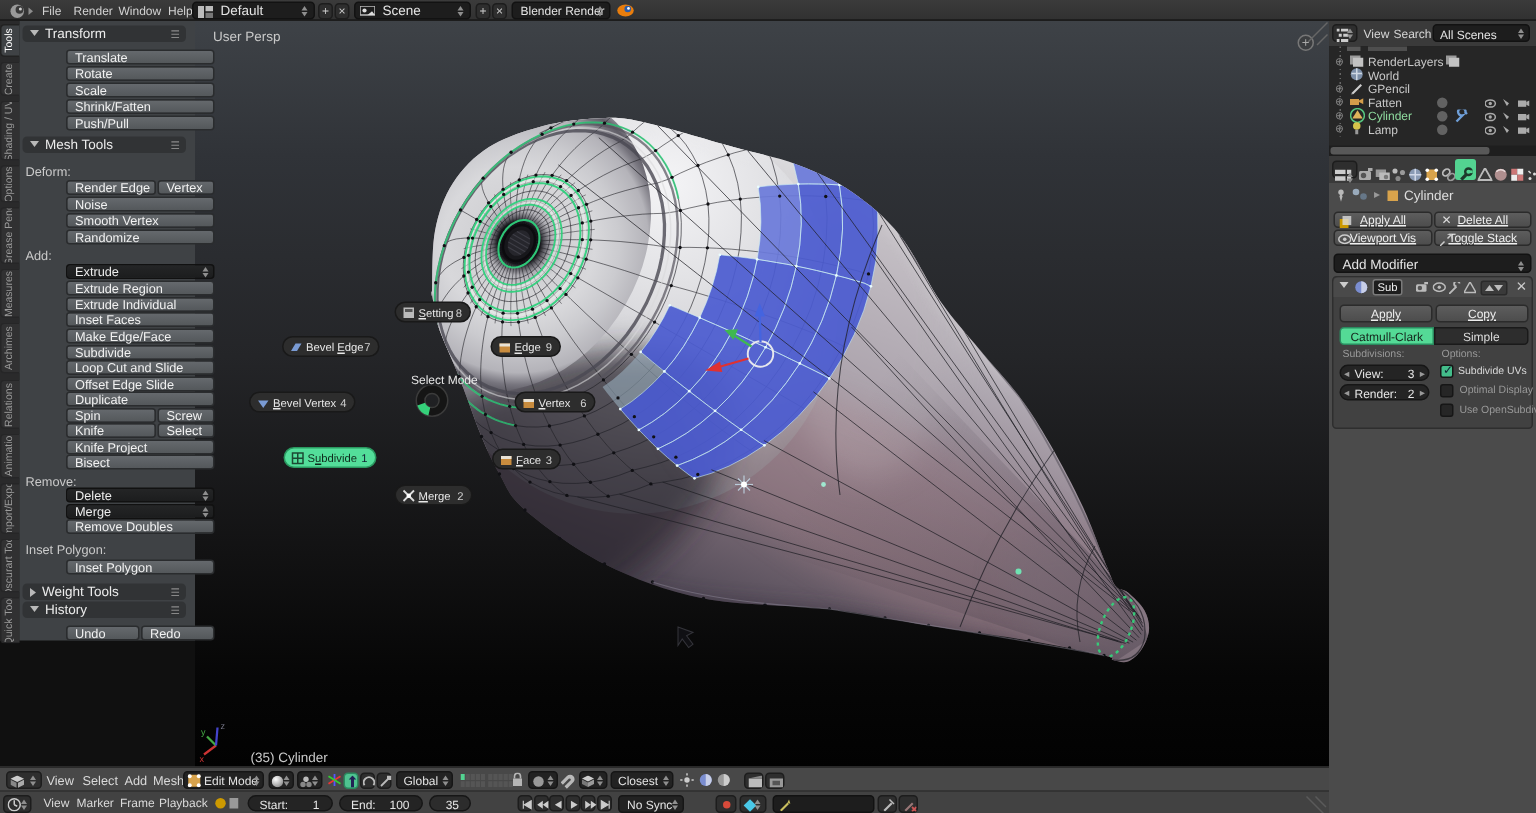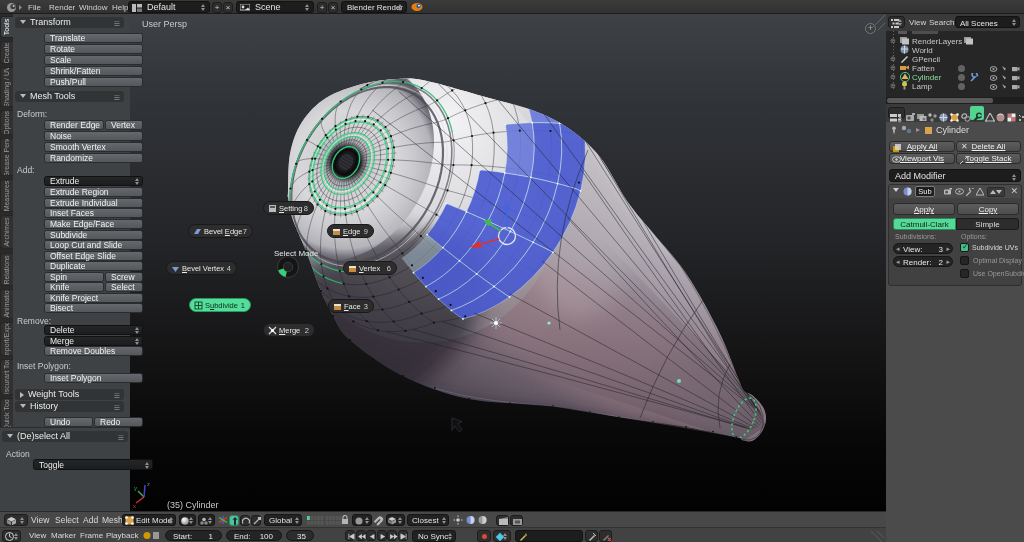--- a/index.html
+++ b/index.html
@@ -674,25 +674,20 @@
       <div class="sb sbm" style="top:311px;left:3px;width:99px;height:10px;line-height:9px">Delete<span style="position:absolute;right:1px;top:0px"><span class="ud"></span></span></div>
       <div class="sb sbm" style="top:321.5px;left:3px;width:99px;height:10px;line-height:9px">Merge<span style="position:absolute;right:1px;top:0px"><span class="ud"></span></span></div>
       <div class="sb" style="top:332px;left:3px;width:99px;height:10px;line-height:9px">Remove Doubles</div>
       <div class="slbl" style="top:347px;">Inset Polygon:</div>
       <div class="sb" style="top:359px;left:3px;width:99px;height:10px;line-height:9px">Inset Polygon</div>
       <div class="phead cl" style="top:375px;"><b>Weight Tools</b><span style="position:absolute;right:4px;top:1px;color:#888;font-size:7px">☰</span></div>
       <div class="phead" style="top:387px;"><b>History</b><span style="position:absolute;right:4px;top:1px;color:#888;font-size:7px">☰</span></div>
       <div class="sb" style="top:403px;left:3px;width:49px;height:10px;line-height:9px">Undo</div>
       <div class="sb" style="top:403px;left:53px;width:49px;height:10px;line-height:9px">Redo</div>
     </div>
-    <div id="redo" class="abs">
-      <div class="phead" style="left:2px;top:3px;width:126px;"><b>(De)select All</b><span style="position:absolute;right:4px;top:1px;color:#888;font-size:7px">☰</span></div>
-      <div class="slbl" style="left:6px;top:21px;">Action</div>
-      <div class="sb sbm" style="left:5px;top:31px;width:120px;height:11px;line-height:10px">Toggle<span style="position:absolute;right:1px;top:1px"><span class="ud"></span></span></div>
-    </div>
     <div id="vph" class="abs">
       <div class="ibox" style="left:4px;top:2px;width:24px;height:12px;"><svg width="9" height="9" style="margin:1.5px 0 0 2px">
           <path d="M4.5,0 L9,2.2 4.5,4.4 0,2.2Z" fill="#ccc"></path>
           <path d="M0,2.8 l4,2 v3.4 l-4,-2Z" fill="#888"></path>
           <path d="M9,2.8 l-4,2 v3.4 l4,-2Z" fill="#aaa"></path>
         </svg><span style="position:absolute;right:1px;top:1px"><span class="ud"></span></span></div>
       <div class="hm" style="left:31px;font-size:8.5px">View</div>
       <div class="hm" style="left:55px;font-size:8.5px">Select</div>
       <div class="hm" style="left:83px;font-size:8.5px">Add</div>
       <div class="hm" style="left:102px;font-size:8.5px">Mesh</div>

